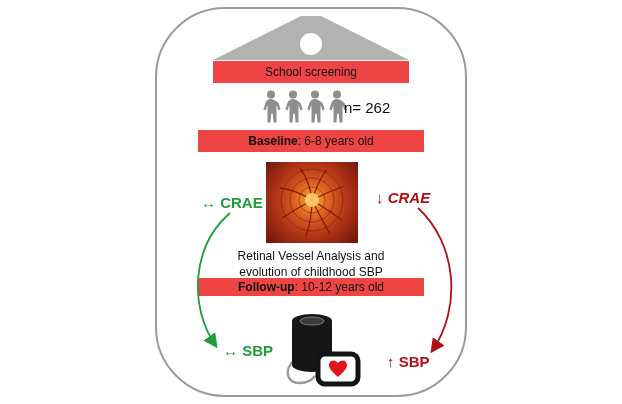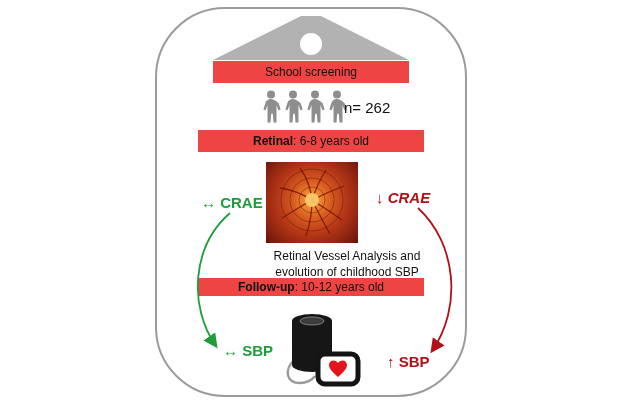--- a/index.html
+++ b/index.html
@@ -53,21 +53,21 @@
   .lbl { position: absolute; font-size: 15px; font-weight: bold; white-space: pre; }
   .green { color: #1f9d3a; }
   .red   { color: #b01117; }
   .lbl-crae-left  { left: 201px; top: 194px; }
   .lbl-crae-right { left: 376px; top: 189px; font-style: italic; }
   .lbl-sbp-left   { left: 223px; top: 342px; }
   .lbl-sbp-right  { left: 387px; top: 353px; }
 
   .caption {
     position: absolute; left: 155px; top: 248px; width: 312px;
-    text-align: center; font-size: 12px; line-height: 16px; color: #111; margin-left: 36px;
+    text-align: center; font-size: 12px; line-height: 16px; color: #111;
   }
 
   .arrows { position: absolute; left: 0; top: 0; width: 622px; height: 404px; pointer-events: none; }
 
   .bp { left: 282px; top: 312px; width: 86px; height: 80px; }
 </style>
 </head>
 <body>
 
 <div class="canvas">
@@ -90,21 +90,21 @@
       </g>
     </defs>
     <use href="#kid" x="0"></use>
     <use href="#kid" x="22"></use>
     <use href="#kid" x="44"></use>
     <use href="#kid" x="66"></use>
   </svg>
   <span class="n-label">n= 262</span>
 
   <div class="banner banner-baseline">
-    <span class="bold">Retinal</span><span>: 6-8 years old</span>
+    <span class="bold">Baseline</span><span>: 6-8 years old</span>
   </div>
 
   <div class="retina">
     <svg viewBox="0 0 92 81">
       <g stroke="#7d1206" stroke-width="1.3" fill="none" opacity="0.85">
         <path d="M46 38 Q30 28 14 26"></path>
         <path d="M46 38 Q32 46 16 56"></path>
         <path d="M46 38 Q44 20 34 6"></path>
         <path d="M46 38 Q52 20 60 8"></path>
         <path d="M46 38 Q62 30 78 24"></path>

